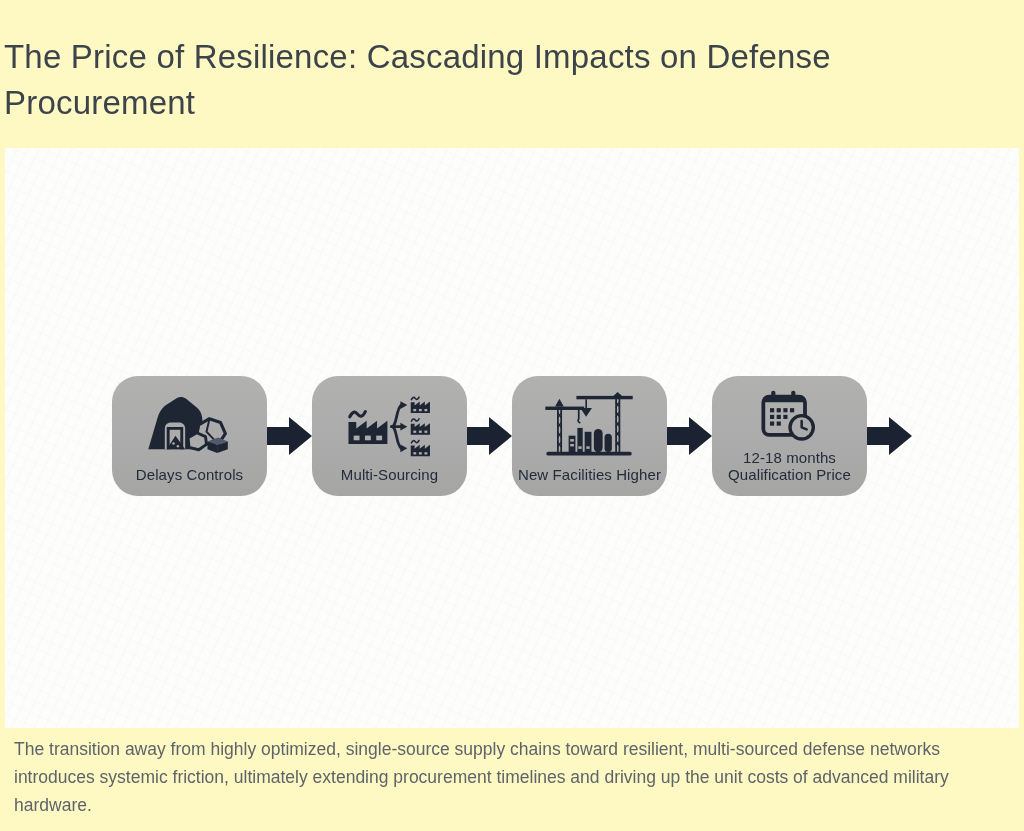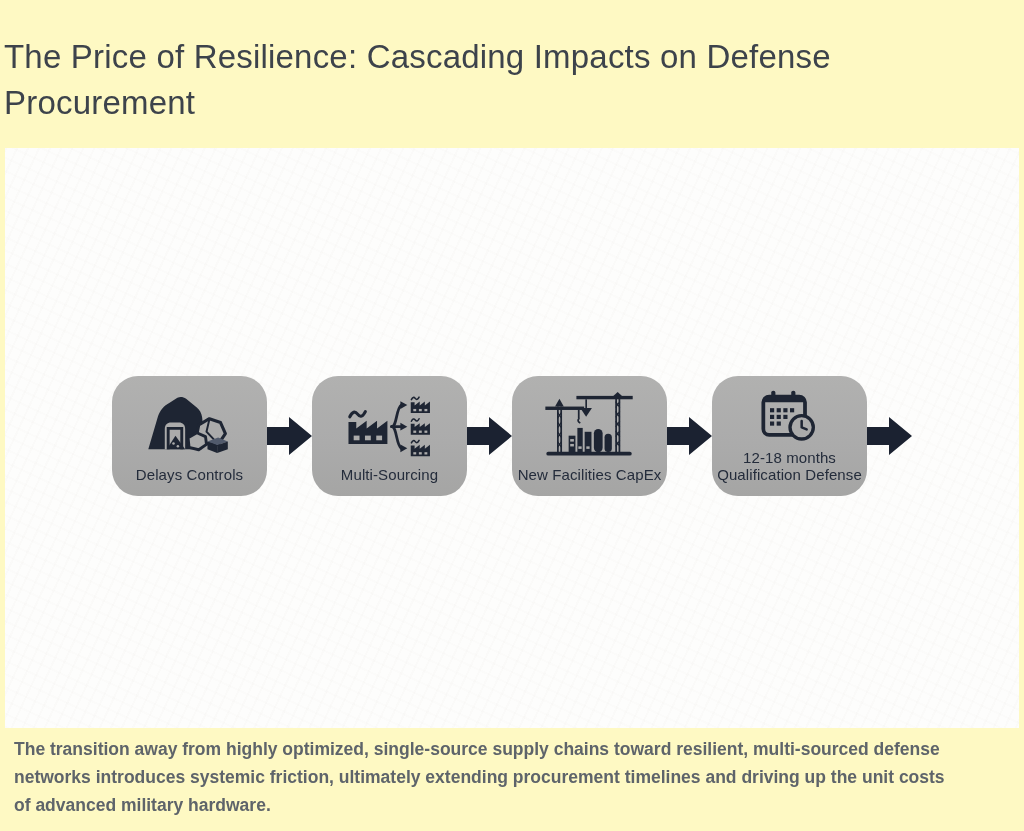--- a/index.html
+++ b/index.html
@@ -35,21 +35,21 @@
   }
   .icon-slot{flex:1;display:flex;align-items:center;justify-content:center;width:100%;}
   .box-label{
     font-size:15px;line-height:21px;color:var(--label,#242c3b);
     white-space:nowrap;letter-spacing:.1px;
   }
   .step.highlight .box-label{color:var(--highlight-label,#ffffff);}
   .flow-arrow{flex:none;width:45px;height:42px;display:block;}
   .caption{
     position:absolute;left:14px;top:735px;width:944px;margin:0;
-    font-size:17.5px;line-height:28px;font-weight:700;
+    font-size:17.5px;line-height:28px;font-weight:400;
     color:var(--caption,#5e646a);
   }
   svg{display:block;}
 </style>
 </head>
 <body>
 
 <div class="page">
 
   <h1 class="page-title">The Price of Resilience: Cascading Impacts on Defense Procurement</h1>
@@ -135,21 +135,21 @@
             <rect x="35" y="37" width="5.5" height="25" fill="#1e2533"></rect>
             <rect x="42.5" y="41" width="7" height="21" fill="#1e2533"></rect>
             <rect x="52" y="38" width="9" height="24" rx="4.5" fill="#1e2533"></rect>
             <rect x="63" y="43" width="7.5" height="19" rx="3.7" fill="#1e2533"></rect>
             <rect x="27.6" y="48.5" width="3.8" height="2.6" fill="#ababab"></rect>
             <rect x="27.6" y="53.5" width="3.8" height="2.6" fill="#ababab"></rect>
             <rect x="36" y="56" width="3.4" height="2.6" fill="#ababab"></rect>
             <rect x="44.2" y="56" width="3.4" height="2.6" fill="#ababab"></rect>
           </svg>
         </div>
-        <span class="box-label">New Facilities CapEx</span>
+        <span class="box-label">New Facilities Higher</span>
       </div>
 
       <svg class="flow-arrow" viewBox="0 0 45 42">
         <polygon points="0,12 22,12 22,2 45,21 22,40 22,30 0,30" fill="#1b2231"></polygon>
       </svg>
 
       <div class="step">
         <div class="icon-slot">
           <svg width="78" height="55" viewBox="0 0 78 66">
             <rect x="7" y="9" width="50" height="46" rx="7" fill="none" stroke="#1e2533" stroke-width="4.5"></rect>
@@ -165,21 +165,21 @@
                 <rect x="23" y="31" width="5" height="5"></rect>
                 <rect x="31" y="31" width="5" height="5"></rect>
               <rect x="15" y="39" width="5" height="5"></rect>
                 <rect x="23" y="39" width="5" height="5"></rect>
             </g>
             <circle cx="53" cy="46" r="14" fill="#ababab" stroke="#1e2533" stroke-width="4"></circle>
             <path d="M53,46 L53,38.5 M53,46 L59,48.5" stroke="#1e2533" stroke-width="3" stroke-linecap="round" fill="none"></path>
           </svg>
         </div>
         <span class="box-label">12-18 months</span>
-        <span class="box-label" style="margin-top:-4px;">Qualification Defense</span>
+        <span class="box-label" style="margin-top:-4px;">Qualification Price</span>
       </div>
 
       <svg class="flow-arrow" viewBox="0 0 45 42">
         <polygon points="0,12 22,12 22,2 45,21 22,40 22,30 0,30" fill="#1b2231"></polygon>
       </svg>
 
 
     </div>
   </figure>
 

